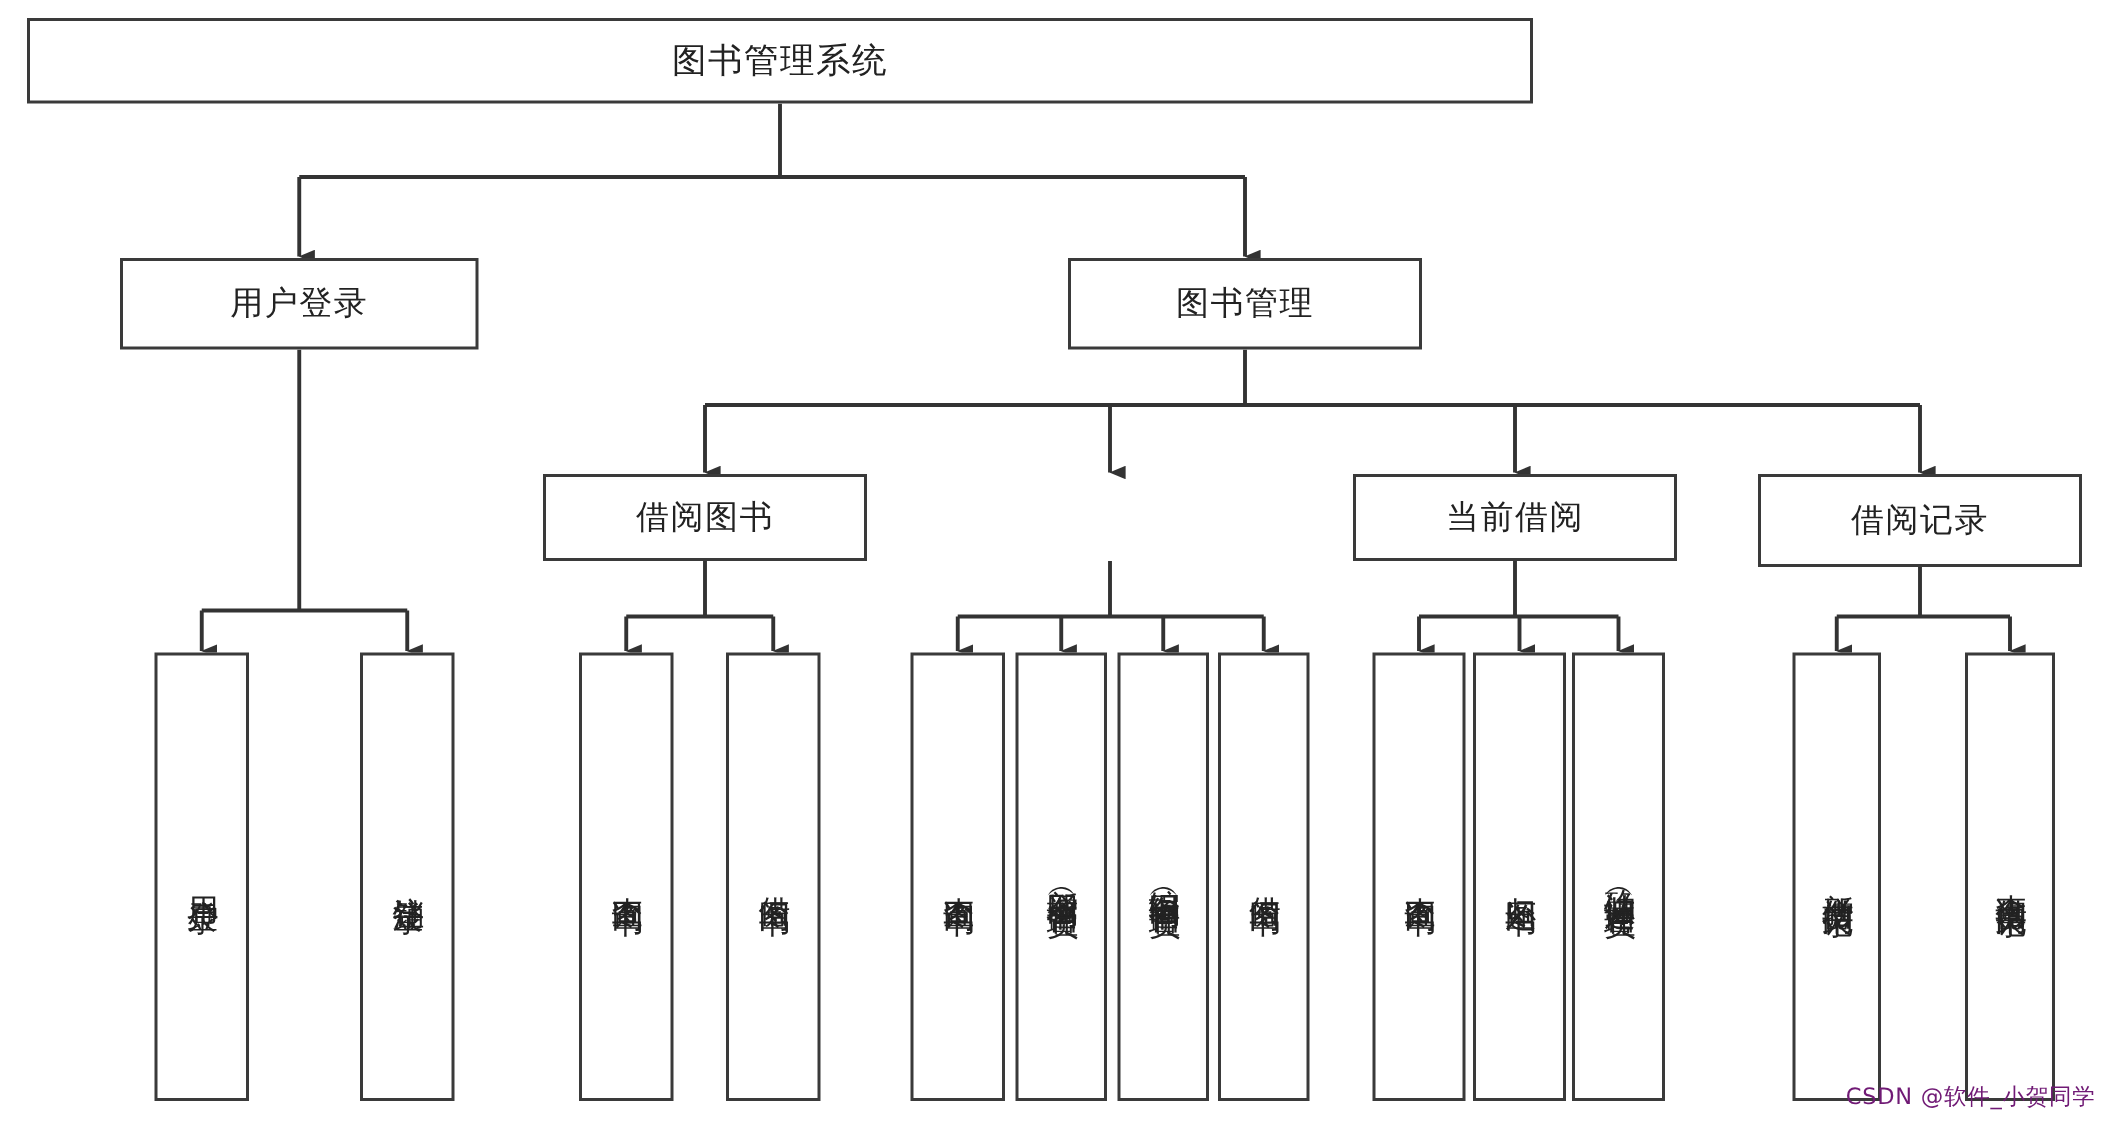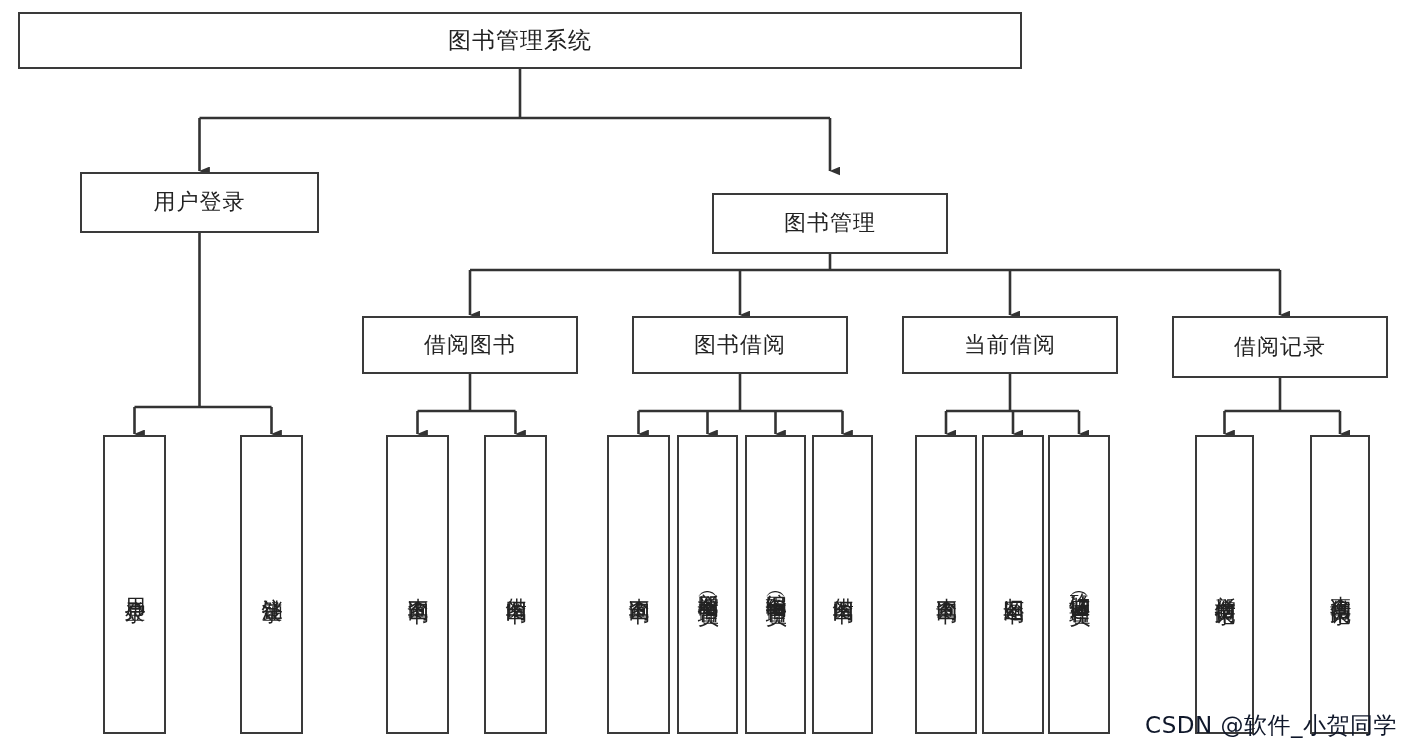--- a/index.html
+++ b/index.html
@@ -58,22 +58,22 @@
     display: block;
     white-space: normal;
   }
   .node-box.root {
     font-size: 23px;
   }
   .watermark {
     position: absolute;
     right: 8px;
     bottom: 6px;
-    font-size: 23px;
-    color: #0f172a;
+    font-size: 15px;
+    color: #701a75;
     letter-spacing: 0.5px;
     white-space: nowrap;
     pointer-events: none;
   }
 </style>
 </head>
 <body>
 
 <div id="diagram-root">
 
@@ -120,29 +120,26 @@
       </g>
   </svg>
 
   <div class="node-box horizontal root" style="left: 18px; top: 12px; width: 1004px; height: 57px;">
     <span class="node-label">图书管理系统</span>
   </div>
 
   <div class="node-box horizontal" style="left: 80px; top: 172px; width: 239px; height: 61px;">
     <span class="node-label">用户登录</span>
   </div>
-  <div class="node-box horizontal" style="left: 712px; top: 172px; width: 236px; height: 61px; margin-top: 21px;">
+  <div class="node-box horizontal" style="left: 712px; top: 172px; width: 236px; height: 61px;">
     <span class="node-label">图书管理</span>
   </div>
 
   <div class="node-box horizontal" style="left: 362px; top: 316px; width: 216px; height: 58px;">
     <span class="node-label">借阅图书</span>
-  </div>
-  <div class="node-box horizontal" style="left: 632px; top: 316px; width: 216px; height: 58px;">
-    <span class="node-label">图书借阅</span>
   </div>
   <div class="node-box horizontal" style="left: 902px; top: 316px; width: 216px; height: 58px;">
     <span class="node-label">当前借阅</span>
   </div>
   <div class="node-box horizontal" style="left: 1172px; top: 316px; width: 216px; height: 62px;">
     <span class="node-label">借阅记录</span>
   </div>
 
   <div class="node-box vertical" style="left: 103px; top: 435px; width: 63px; height: 299px;">
     <span class="node-label">用户登录</span>

